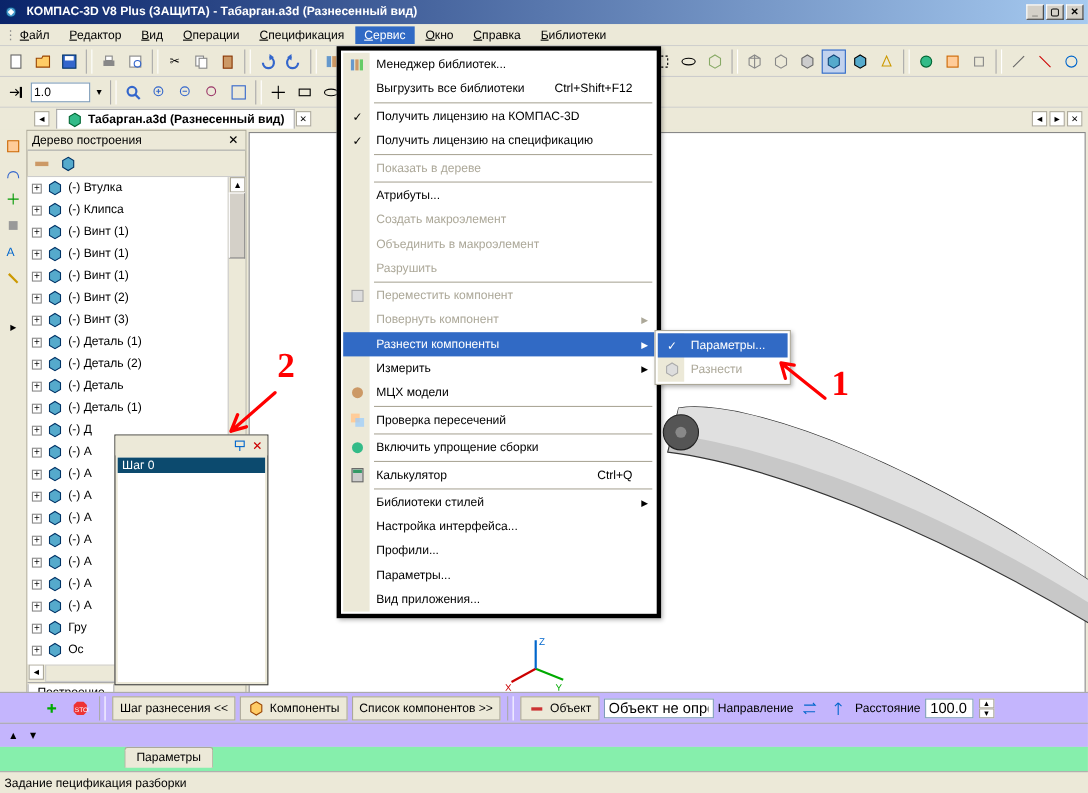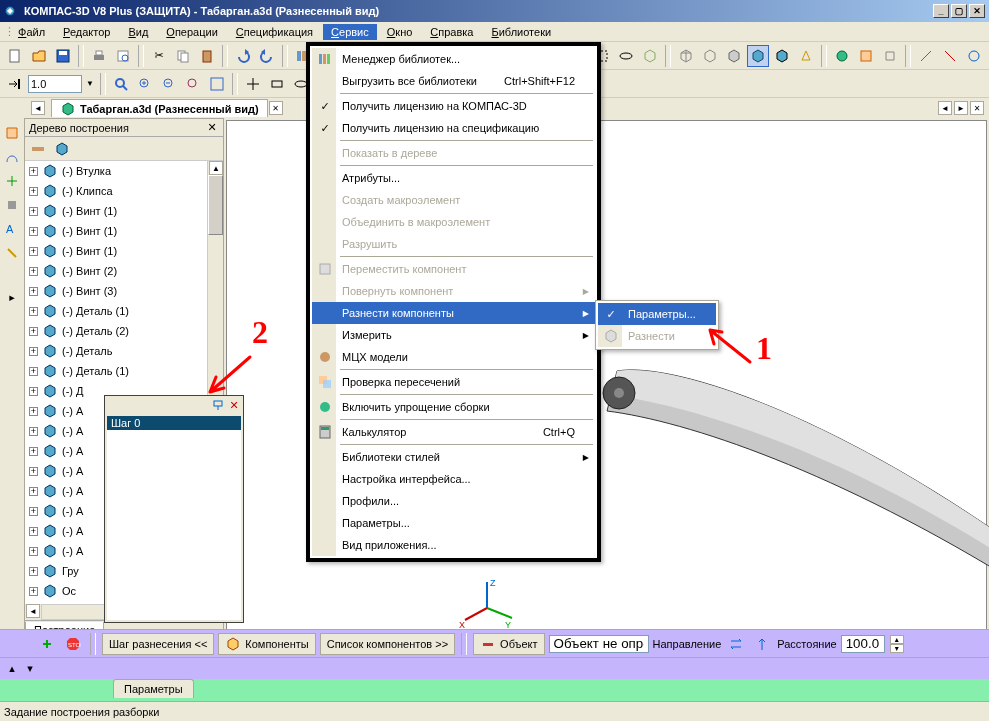--- a/index.html
+++ b/index.html
@@ -789,15 +789,15 @@
   <div class="param-bar" style="height:22px; padding:0;">
     <div style="width:34px; display:flex; gap:2px; margin-left:4px">
       <div class="tb-btn">▴</div>
       <div class="tb-btn">▾</div>
     </div>
   </div>
   <div class="param-tab-row">
     <div class="param-tab">Параметры</div>
   </div>
   <div class="statusbar">
-    <span>Задание построения разборки</span>
+    <span>Задание пецификация разборки</span>
   </div>
 </div>
 
 </body></html>

